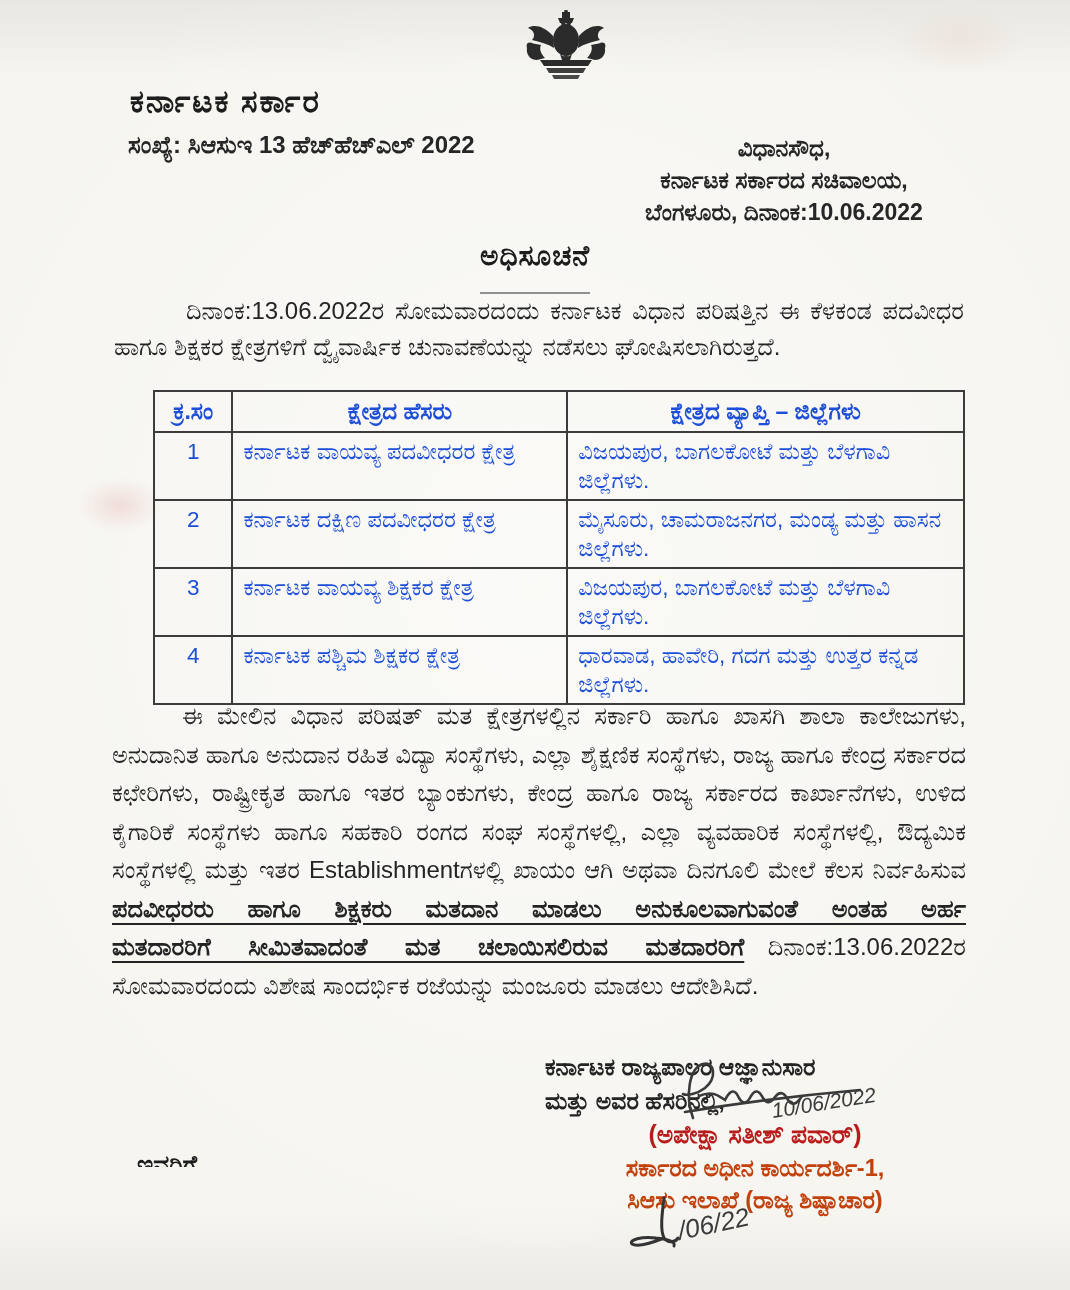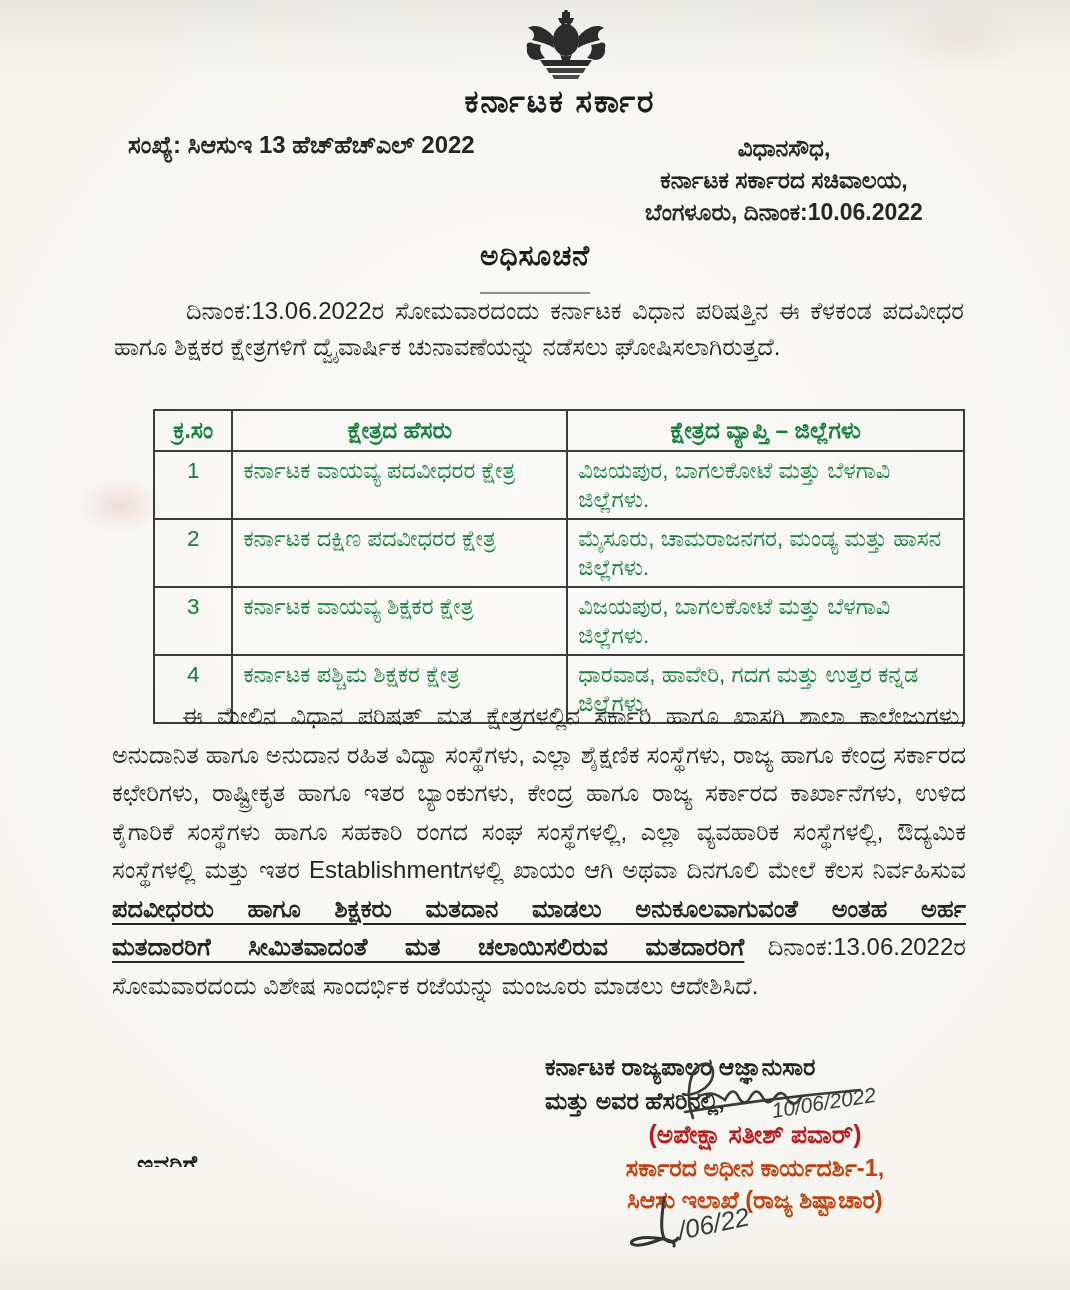--- a/index.html
+++ b/index.html
@@ -16,32 +16,32 @@
     content:"";position:absolute;inset:0;
     background:
       radial-gradient(ellipse 60px 40px at 120px 505px, rgba(214,130,130,0.22), transparent 70%),
       radial-gradient(ellipse 90px 50px at 960px 40px, rgba(220,160,150,0.12), transparent 70%),
       radial-gradient(ellipse 800px 900px at 50% 45%, rgba(255,255,255,0.5), transparent 80%),
       linear-gradient(180deg, rgba(205,203,198,0.35), rgba(246,245,240,0) 6%, rgba(246,245,240,0) 94%, rgba(205,203,198,0.25));
     pointer-events:none;
   }
   .abs{position:absolute;}
   .emblem{left:516px;top:10px;width:100px;height:80px;}
-  .gov-title{left:130px;top:84px;width:860px;text-align:center;
+  .gov-title{left:130px;top:84px;width:860px;text-align:left;
     font-size:31px;font-weight:700;letter-spacing:2px;color:#1d1d1d;}
   .ref-line{left:128px;top:131px;font-size:24px;font-weight:700;color:#262626;}
   .office-block{left:598px;top:132px;width:372px;text-align:center;
     font-size:23px;font-weight:700;color:#262626;line-height:32px;}
   .doc-title{left:0;top:240px;width:1070px;text-align:center;}
   .doc-title span{font-size:28px;font-weight:700;color:#1c1c1c;
     border-bottom:2px solid rgba(60,60,60,0.55);padding-bottom:21px;letter-spacing:1px;}
   .para{font-size:24px;font-weight:500;color:#242424;text-align:justify;}
   .para1{left:114px;top:293px;width:850px;line-height:36px;text-indent:72px;}
-  .doc-table{left:153px;top:409px;width:812px;border-collapse:collapse;
-    font-size:22.5px;color:#15803d;}
+  .doc-table{left:153px;top:390px;width:812px;border-collapse:collapse;
+    font-size:22.5px;color:#1d4ed8;}
   .doc-table th,.doc-table td{border:2px solid #3c3c3c;padding:4px 10px;vertical-align:top;}
   .doc-table th{font-weight:700;text-align:center;padding:6px 8px;font-size:23px;}
   .doc-table td{font-weight:500;line-height:29px;}
   .col-sl{width:58px;text-align:center;}
   .col-name{width:330px;}
   .col-span{width:394px;}
   .para2{left:112px;top:697px;width:854px;line-height:38.5px;text-indent:70px;}
   .uline{text-decoration:underline;text-decoration-thickness:2px;text-underline-offset:6px;
     font-weight:600;word-spacing:14px;}
   .signoff{left:545px;top:1006px;width:430px;

